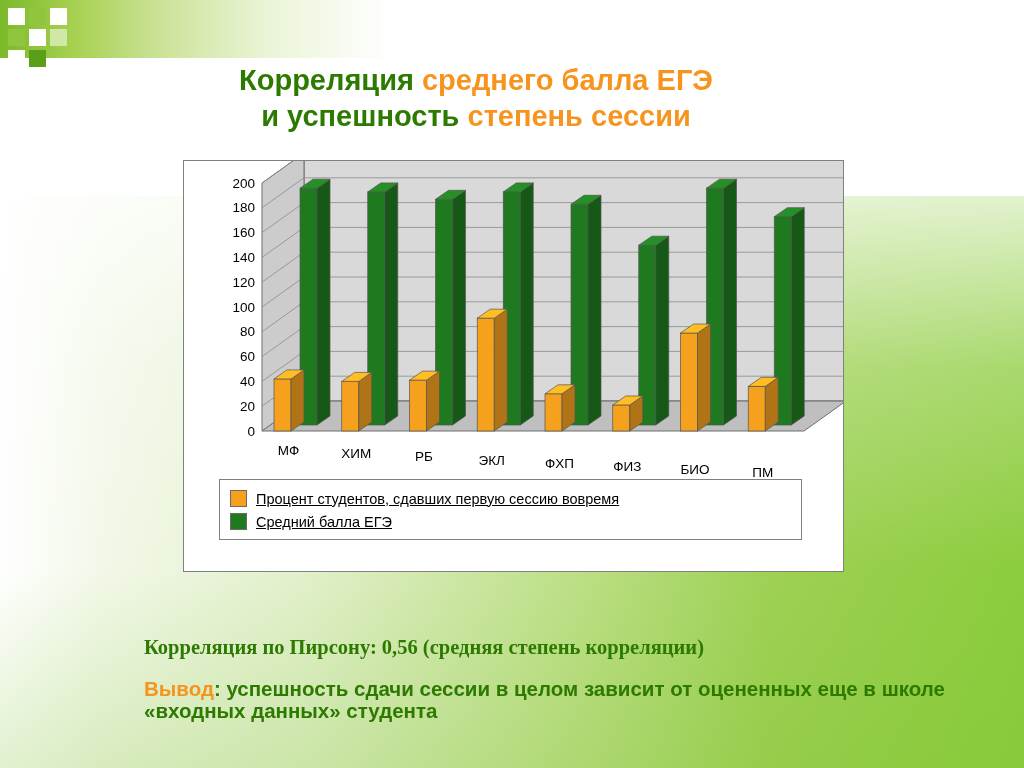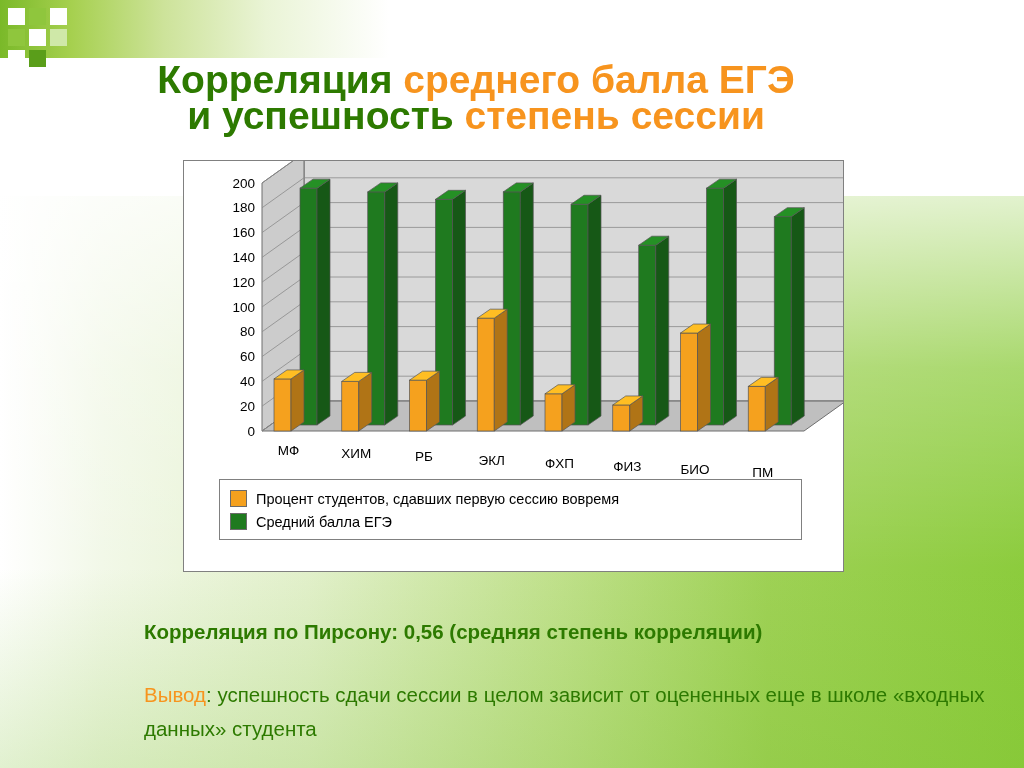--- a/index.html
+++ b/index.html
@@ -25,48 +25,49 @@
     background:linear-gradient(to right,#7ab929 0%,#a6d04f 7%,#cde39a 16%,#eaf4d6 26%,#ffffff 38%,#ffffff 100%);
   }
   .bg-top-white{
     position:absolute;left:0;top:58px;width:1024px;height:138px;background:#ffffff;
   }
   
   .sq{position:absolute;}
   
   .title{
     position:absolute;left:0;top:62px;width:952px;text-align:center;
-    font-size:39px;font-weight:bold;line-height:36px;
+    font-size:29px;font-weight:bold;line-height:36px;
     text-shadow:1px 1px 0 rgba(255,255,255,0.9);
   }
   .t-green{color:#2d7a00;}
   .t-orange{color:#f7941e;}
   
   .chart-frame{
     position:absolute;left:183px;top:160px;width:661px;height:412px;
     background:#ffffff;border:1px solid #808080;box-sizing:border-box;
   }
   .plot{position:absolute;left:0;top:0;width:659px;height:410px;}
   
   .legend{
     position:absolute;left:35px;top:318px;width:583px;height:61px;
     border:1px solid #808080;background:#ffffff;box-sizing:border-box;
     padding:7px 10px;
+    text-decoration:underline;
   }
   .legend-row{display:flex;align-items:center;height:23px;}
   .legend-swatch{width:15px;height:15px;margin-right:9px;border:1px solid #6b6b6b;}
   .legend-label{font-size:14.5px;color:#000;}
   
   .foot1{
-    position:absolute;left:144px;top:620px;width:860px;
-    font-size:20.5px;font-weight:bold;color:#2d7a00;
+    position:absolute;left:144px;top:636px;width:860px;
+    font-size:20.5px;font-weight:bold;color:#2d7a00;font-family:Liberation Serif, serif;
   }
   .foot2{
     position:absolute;left:144px;top:678px;width:860px;
-    font-size:20.5px;font-weight:normal;color:#2d7a00;line-height:34px;
+    font-size:20.5px;font-weight:bold;color:#2d7a00;line-height:22px;
   }
   .foot2 .w-orange{color:#f7941e;}
 </style>
 </head>
 <body>
 
 <div class="bg-base"></div>
 <div class="bg-bottom"></div>
 <div class="bg-bottom-fade"></div>
 <div class="bg-top-band"></div>

